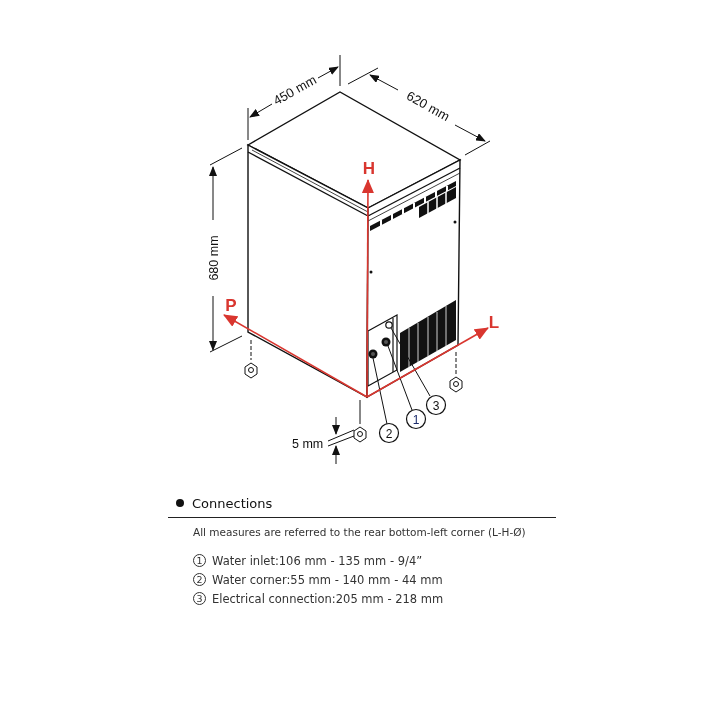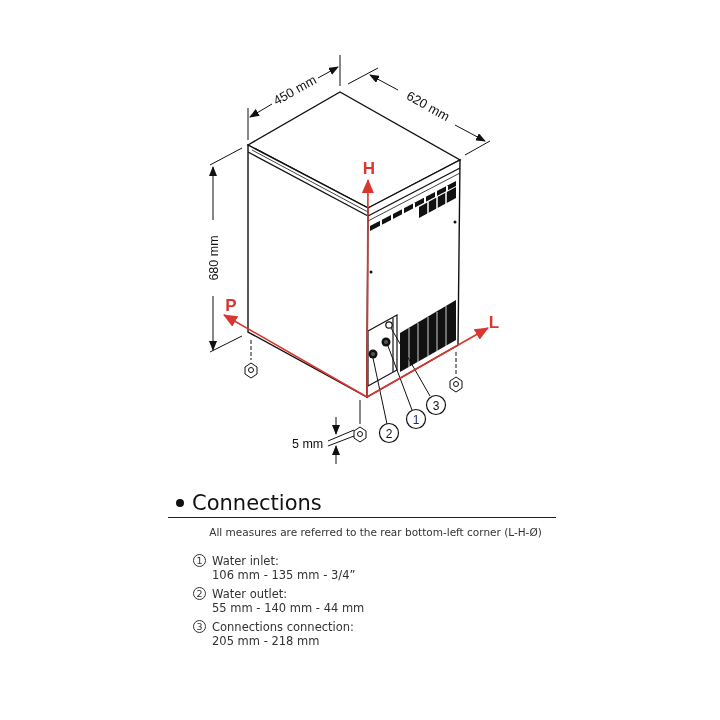--- a/index.html
+++ b/index.html
@@ -1,27 +1,27 @@
 <!DOCTYPE html>
 <html><head>
   <meta charset="utf-8">
   <style>
     html, body { margin:0; padding:0; background:#ffffff; }
     body { width:720px; height:720px; position:relative; overflow:hidden; font-family:"DejaVu Sans", sans-serif; }
     #diagram { position:absolute; left:0; top:0; width:720px; height:470px; }
     #diagram text { font-family:"Liberation Sans", sans-serif; }
     .connections { position:absolute; left:168px; top:490px; width:390px; color:#222; }
-    .conn-heading { display:flex; align-items:center; font-family:"DejaVu Sans", sans-serif; font-size:21px; color:#111; margin-left:8px; height:26px;text-align:center; }
+    .conn-heading { display:flex; align-items:center; font-family:"DejaVu Sans", sans-serif; font-size:13px; color:#111; margin-left:8px; height:26px;text-align:center; }
     .conn-bullet { width:8px; height:8px; border-radius:50%; background:#111; margin-right:8px; }
     .conn-rule { height:1px; background:#222; margin-top:1px; width:388px; }
-    .conn-note { font-family:"DejaVu Sans", sans-serif; font-size:10.5px; color:#333; margin:8px 0 0 25px;text-align:center; }
+    .conn-note { font-family:"DejaVu Sans", sans-serif; font-size:10.5px; color:#333; margin:8px 0 0 25px; }
     .conn-list { margin:16px 0 0 25px; }
     .conn-item { display:flex; align-items:flex-start; margin-bottom:5px; font-family:"DejaVu Sans", sans-serif; font-size:11.5px; color:#333; line-height:14px; }
     .conn-num { width:13px; height:13px; border:1px solid #333; border-radius:50%; font-size:9.5px; display:flex; align-items:center; justify-content:center; margin-right:6px; flex:0 0 auto; box-sizing:border-box; line-height:1; }
-    .conn-text { display:flex; flex-direction:column; }
+    .conn-text { display:flex; }
     .conn-values { margin-left:0; }
   </style>
 </head>
 <body>
 
 <svg id="diagram" viewBox="0 0 720 470" xmlns="http://www.w3.org/2000/svg">
   <defs>
     <marker id="arrBlk" markerWidth="10" markerHeight="8" refX="9" refY="4" orient="auto" markerUnits="userSpaceOnUse">
       <path d="M0,0 L10,4 L0,8 z" fill="#111"></path>
     </marker>
@@ -173,31 +173,31 @@
     <span class="conn-bullet"></span>
     <span>Connections</span>
   </div>
   <div class="conn-rule"></div>
   <div class="conn-note">All measures are referred to the rear bottom-left corner (L-H-Ø)</div>
   <div class="conn-list">
     <div class="conn-item">
       <span class="conn-num">1</span>
       <span class="conn-text">
         <span>Water inlet:</span>
-        <span class="conn-values">106 mm  - 135 mm  - 3/4”</span>
+        <span class="conn-values">106 mm  - 135 mm  - 9/4”</span>
       </span>
     </div>
     <div class="conn-item">
       <span class="conn-num">2</span>
       <span class="conn-text">
-        <span>Water outlet:</span>
+        <span>Water corner:</span>
         <span class="conn-values">55 mm - 140 mm - 44 mm</span>
       </span>
     </div>
     <div class="conn-item">
       <span class="conn-num">3</span>
       <span class="conn-text">
-        <span>Connections connection:</span>
+        <span>Electrical connection:</span>
         <span class="conn-values">205 mm - 218 mm</span>
       </span>
     </div>
   </div>
 </div>
 
 </body></html>

